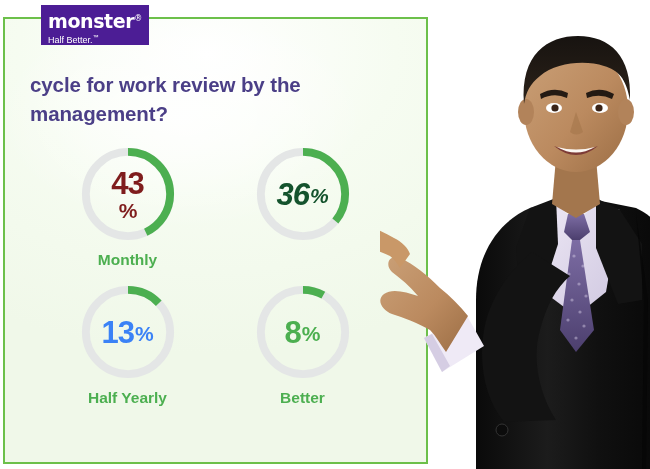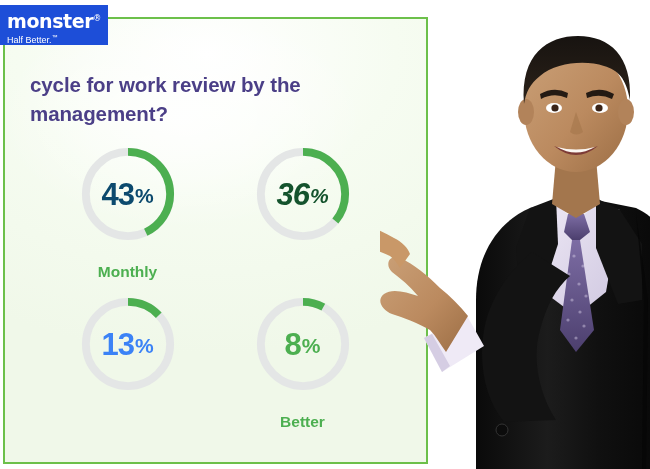--- a/index.html
+++ b/index.html
@@ -130,21 +130,21 @@
   }
   .donut-value .pct {
     font-size: 21px;
     font-weight: bold;
     line-height: 21px;
     margin-left: 1px;
     position: relative;
     top: 1px;
   }
   .donut-label {
-    margin-top: 20px;
+    margin-top: 8px;
     color: #4caf50;
     font-size: 15.5px;
     font-weight: bold;
     text-align: center;
   }
 
   
   #person {
     position: absolute;
     left: 380px;
@@ -158,39 +158,39 @@
 </style>
 </head>
 <body>
 
 <div id="stage">
 
   <div id="panel" style="border-color: rgb(108, 192, 74);">
     <div id="panel-inner-glow"></div>
   </div>
 
-  <div id="logo" style="background: #1d4ed8;">
+  <div id="logo" style="background: #4c1d95; margin-left: 41px;">
     <div class="wordmark"><span>monster</span><sup>®</sup></div>
     <div class="tagline"><span>Half Better.</span><sup>™</sup></div>
   </div>
 
   <div id="headline" style="color: rgb(75, 63, 135);">
     <div>cycle for work review by the management?</div>
   </div>
 
   <div id="donuts">
     <div class="donut-row">
 
       <div class="donut-cell">
         <div class="donut-wrap">
           <svg viewBox="0 0 100 100">
             <circle cx="50" cy="50" r="43" fill="none" stroke="#e4e6e6" stroke-width="8"></circle>
             <circle class="arc" cx="50" cy="50" r="43" fill="none" stroke="#4caf50" stroke-width="8" stroke-linecap="butt" transform="rotate(-90 50 50)" stroke-dasharray="116.17609632975055 154.00087187897165"></circle>
           </svg>
-          <div class="donut-value" style="color: #0c4a6e;">
+          <div class="donut-value" style="color: #7f1d1d; flex-direction: column;">
             <span class="num">43</span>
               <span class="pct">%</span>
           </div>
         </div>
         <div class="donut-label" style="color: rgb(76, 175, 80);">Monthly</div>
       </div>
 
       <div class="donut-cell">
         <div class="donut-wrap">
           <svg viewBox="0 0 100 100">
@@ -212,20 +212,21 @@
         <div class="donut-wrap">
           <svg viewBox="0 0 100 100">
             <circle cx="50" cy="50" r="43" fill="none" stroke="#e4e6e6" stroke-width="8"></circle>
             <circle class="arc" cx="50" cy="50" r="43" fill="none" stroke="#4caf50" stroke-width="8" stroke-linecap="butt" transform="rotate(-90 50 50)" stroke-dasharray="35.123005867133884 235.05396234158832"></circle>
           </svg>
           <div class="donut-value" style="color: #3b82f6;">
             <span class="num">13</span>
               <span class="pct">%</span>
           </div>
         </div>
+        <div class="donut-label" style="color: rgb(76, 175, 80);">Half Yearly</div>
       </div>
 
       <div class="donut-cell">
         <div class="donut-wrap">
           <svg viewBox="0 0 100 100">
             <circle cx="50" cy="50" r="43" fill="none" stroke="#e4e6e6" stroke-width="8"></circle>
             <circle class="arc" cx="50" cy="50" r="43" fill="none" stroke="#4caf50" stroke-width="8" stroke-linecap="butt" transform="rotate(-90 50 50)" stroke-dasharray="21.614157456697775 248.56281075202443"></circle>
           </svg>
           <div class="donut-value" style="color: rgb(76, 175, 80);">
             <span class="num">8</span>

